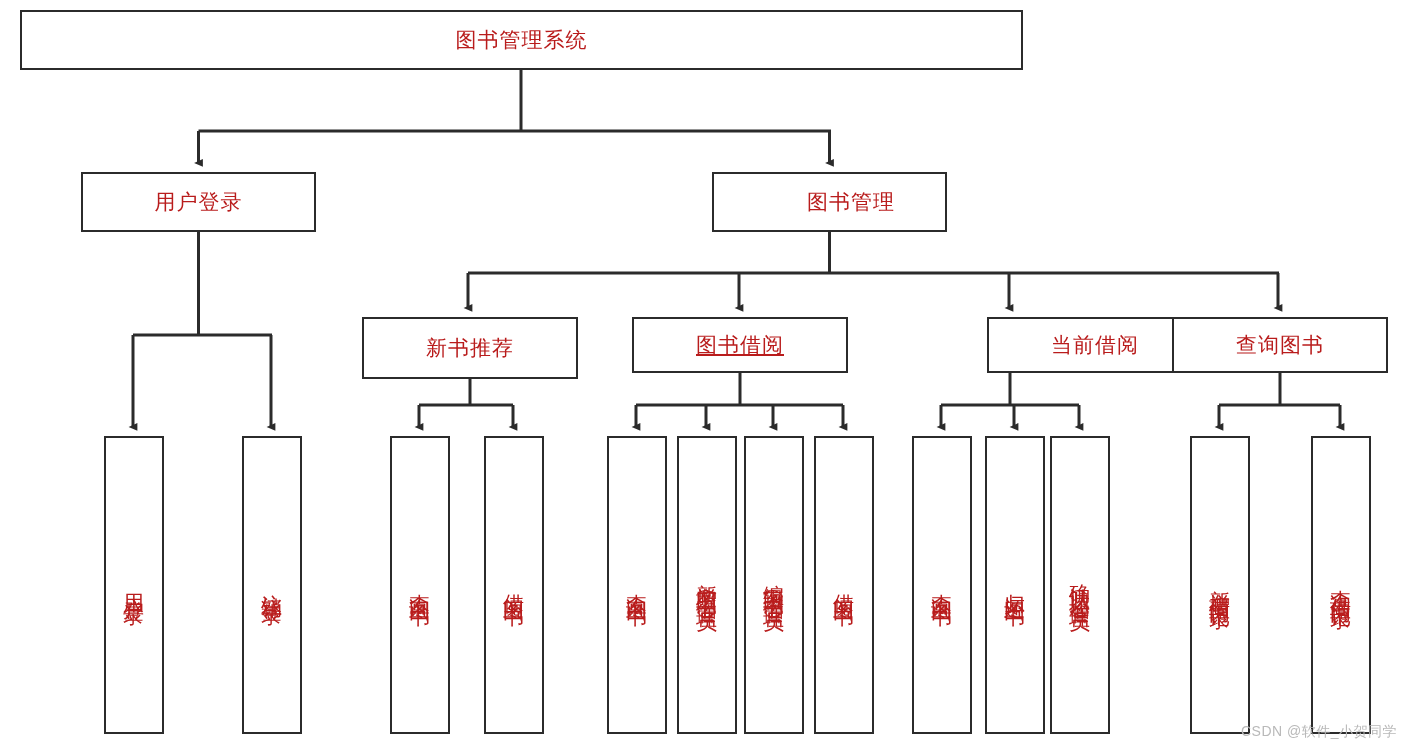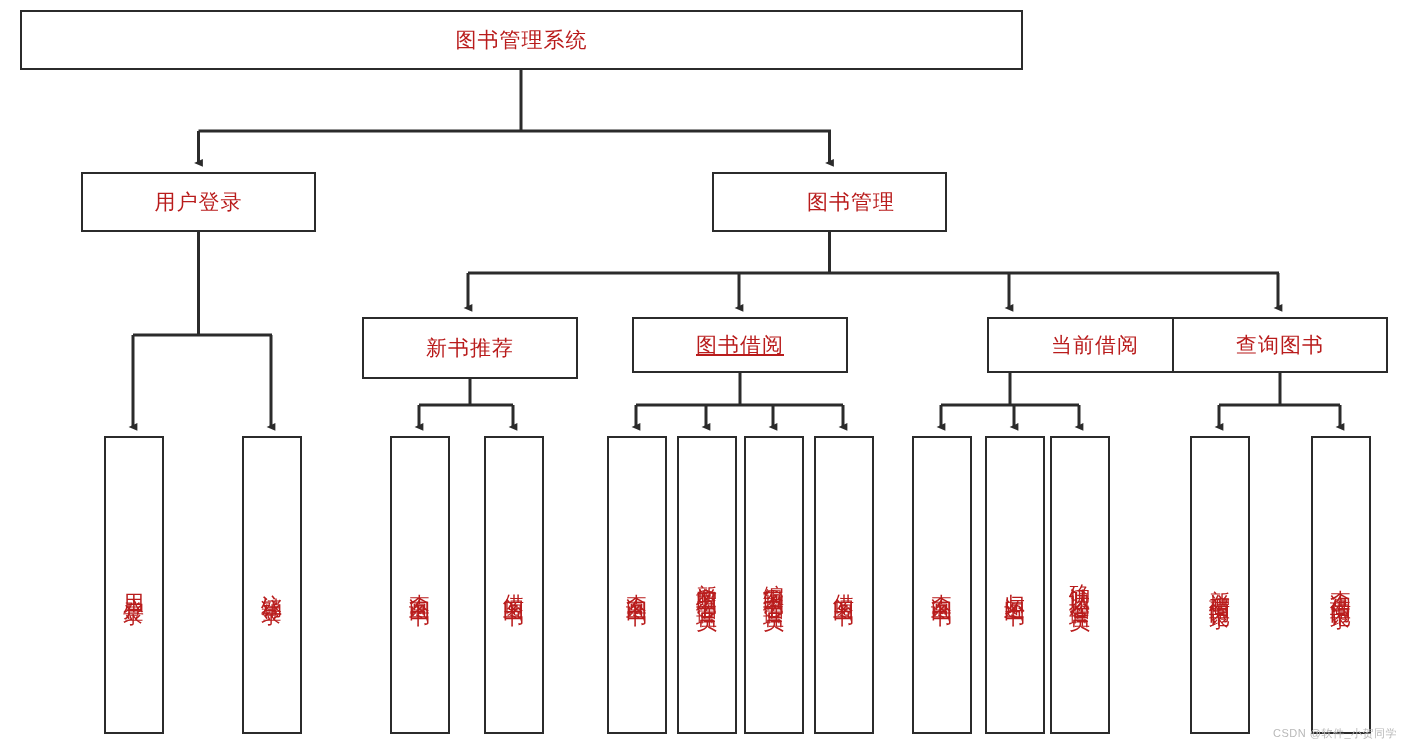--- a/index.html
+++ b/index.html
@@ -50,21 +50,21 @@
     padding: 6px 0;
   }
   .node-label {
     display: block;
     white-space: pre-wrap;
   }
   .watermark {
     position: absolute;
     right: 8px;
     bottom: 6px;
-    font-size: 11px;
+    font-size: 14px;
     color: #b9b9b9;
     letter-spacing: 0.5px;
     white-space: nowrap;
   }
 </style>
 </head>
 <body>
 
 <div id="canvas">
 

